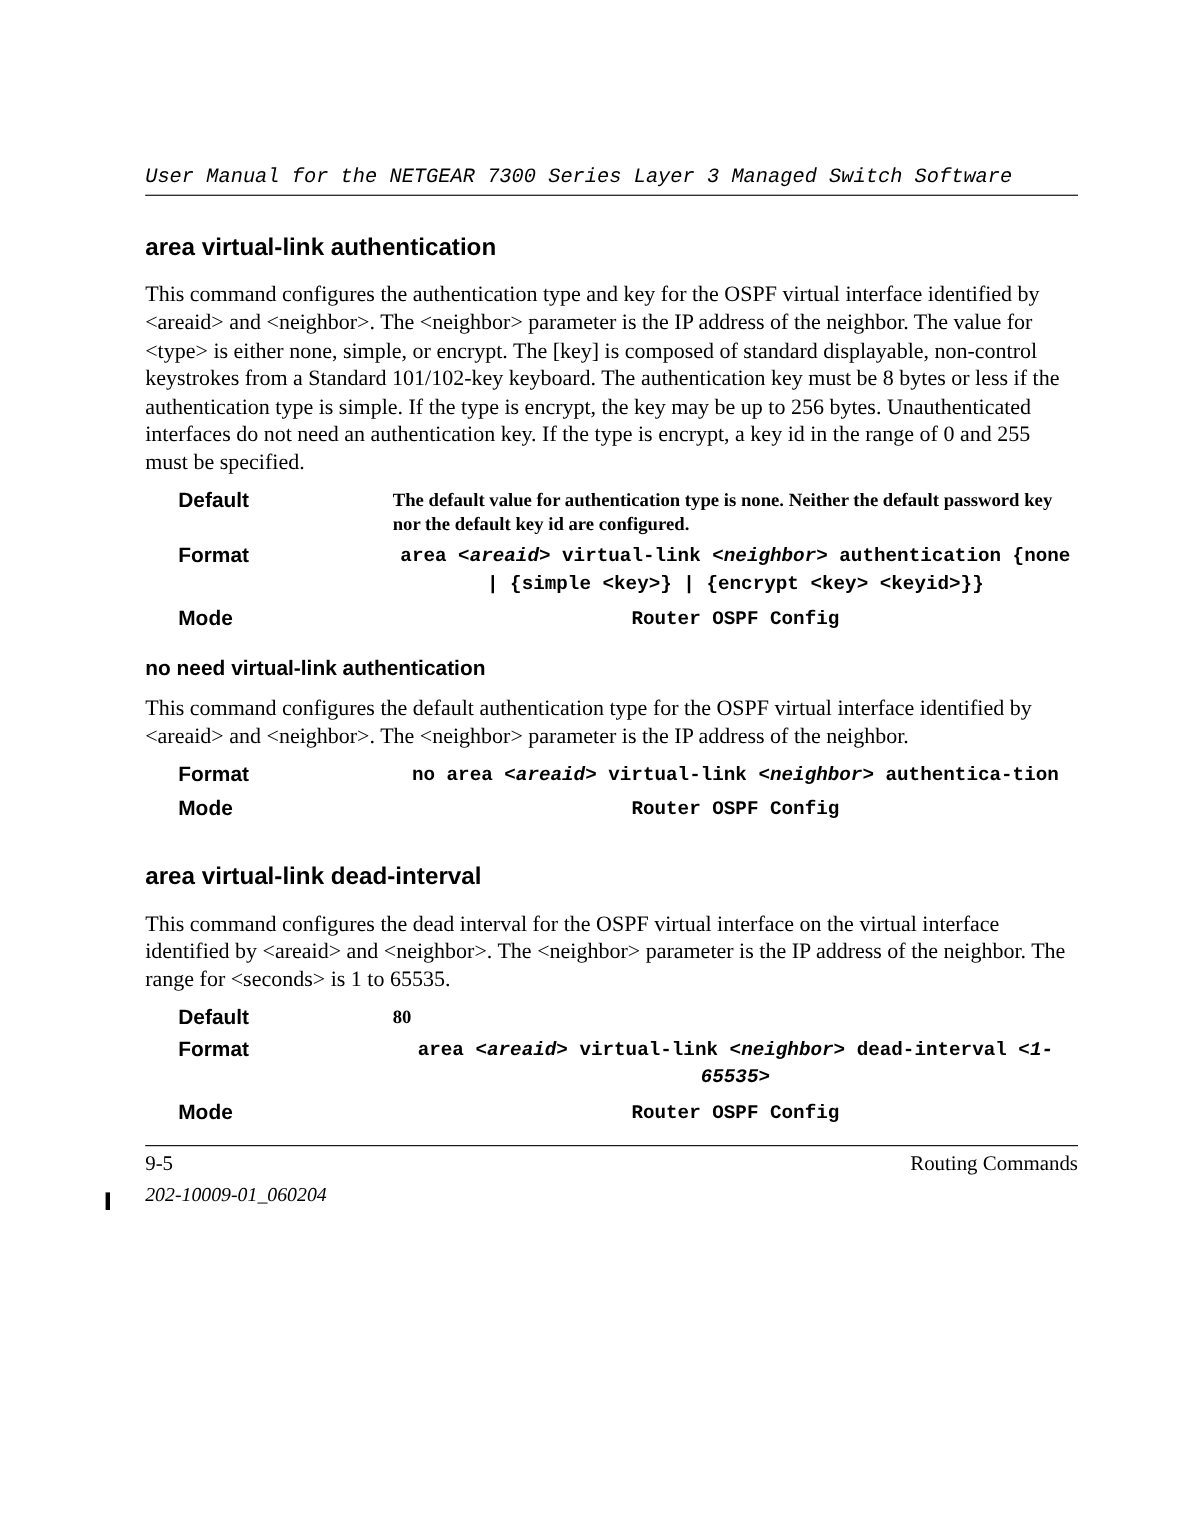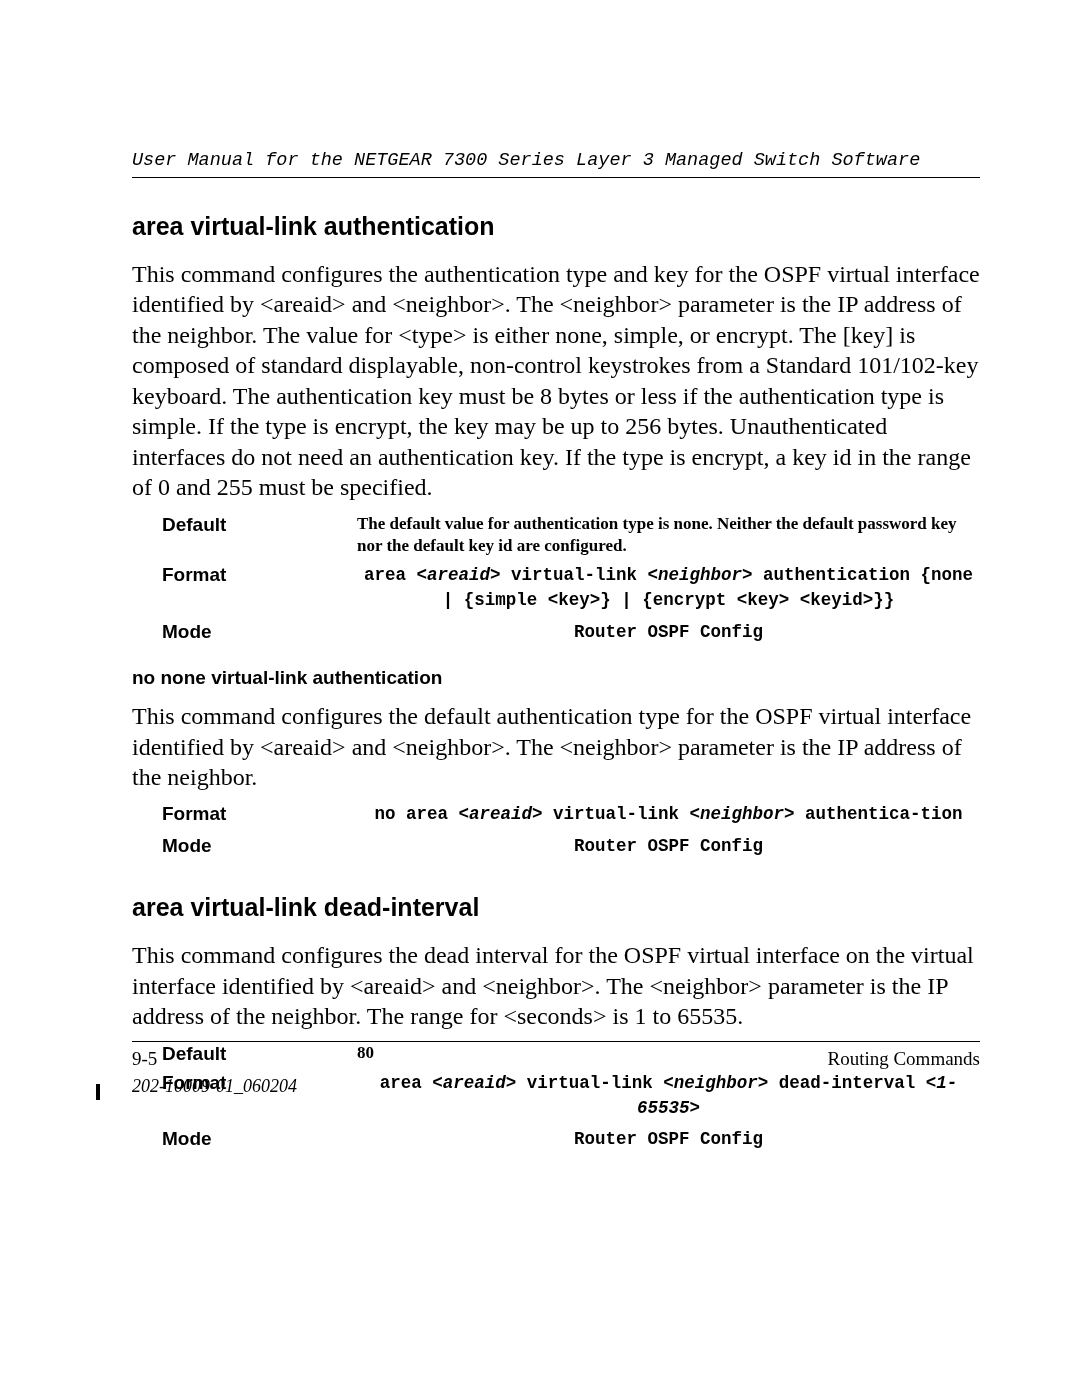--- a/index.html
+++ b/index.html
@@ -26,26 +26,26 @@
     margin-bottom: 5px;
   }
   .hr-top {
     border: none;
     border-top: 1.5px solid #000;
     margin: 6px 0 34px 0;
   }
   h2.section {
     font-family: Arial, Helvetica, sans-serif;
     font-weight: bold;
-    font-size: 25px;
+    font-size: 22px;
     margin: 0 0 18px 0;
   }
   p.body {
     font-family: "Times New Roman", Times, serif;
-    font-size: 24px;
+    font-size: 20px;
     line-height: 1.27;
     margin: 0 0 8px 0;
   }
   h3.sub {
     font-family: Arial, Helvetica, sans-serif;
     font-weight: bold;
     font-size: 19px;
     margin: 22px 0 12px 0;
   }
   .def-table {
@@ -133,21 +133,21 @@
     <div class="def-row">
       <div class="def-label">Format</div>
       <div class="def-value mono"><span>area &lt;</span><span class="ital">areaid</span><span>&gt; virtual-link &lt;</span><span class="ital">neighbor</span><span>&gt; authentication {none | {simple &lt;key&gt;} | {encrypt &lt;key&gt; &lt;keyid&gt;}}</span></div>
     </div>
     <div class="def-row">
       <div class="def-label">Mode</div>
       <div class="def-value mono">Router OSPF Config</div>
     </div>
   </div>
 
-  <h3 class="sub">no none virtual-link authentication</h3>
+  <h3 class="sub">no need virtual-link authentication</h3>
   <p class="body">This command configures the default authentication type for the OSPF virtual interface identified by &lt;areaid&gt; and &lt;neighbor&gt;. The &lt;neighbor&gt; parameter is the IP address of the neighbor.</p>
 
   <div class="def-table">
     <div class="def-row">
       <div class="def-label">Format</div>
       <div class="def-value mono"><span>no area &lt;</span><span class="ital">areaid</span><span>&gt; virtual-link &lt;</span><span class="ital">neighbor</span><span>&gt; authentica-tion</span></div>
     </div>
     <div class="def-row">
       <div class="def-label">Mode</div>
       <div class="def-value mono">Router OSPF Config</div>

